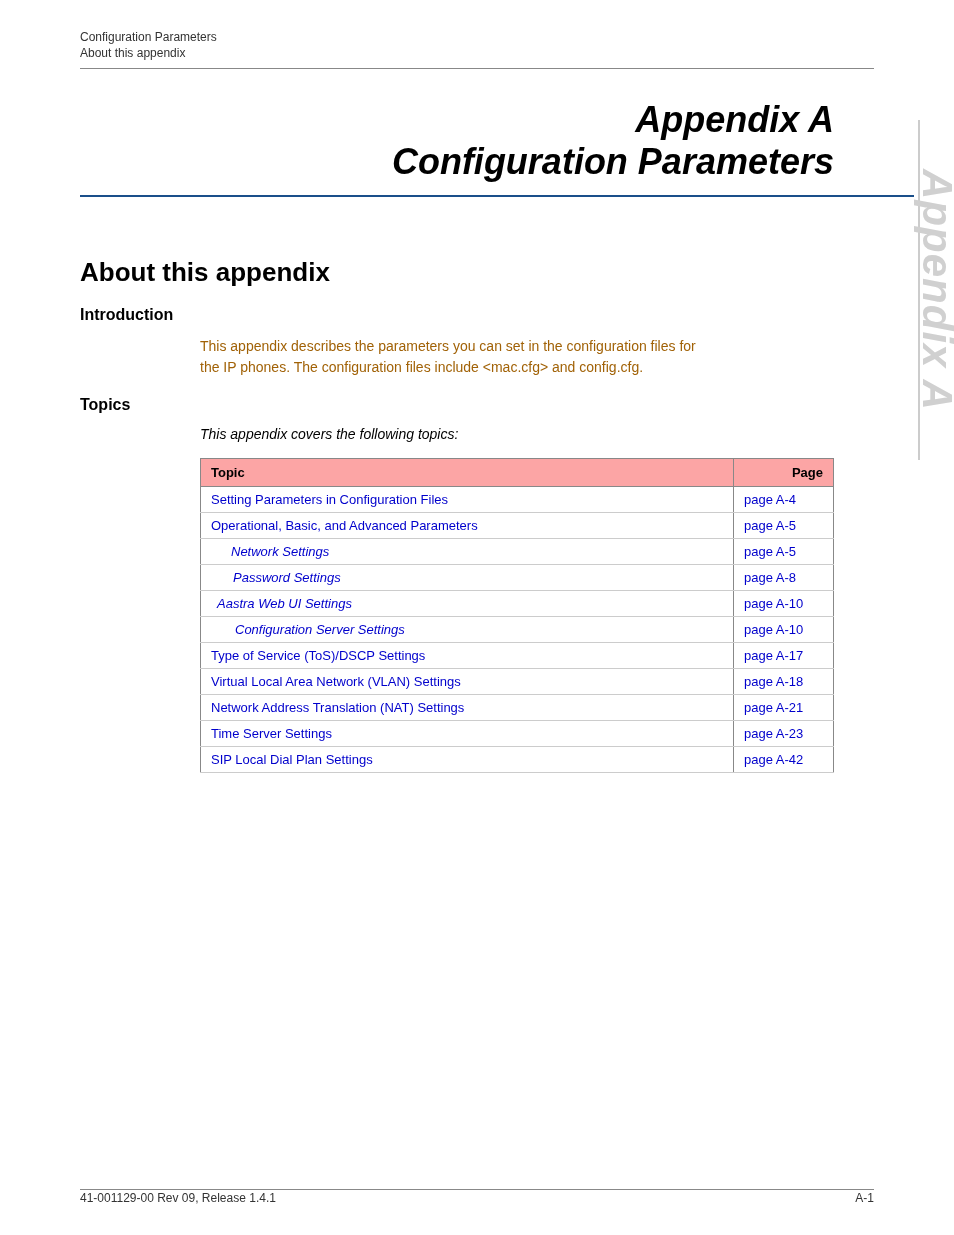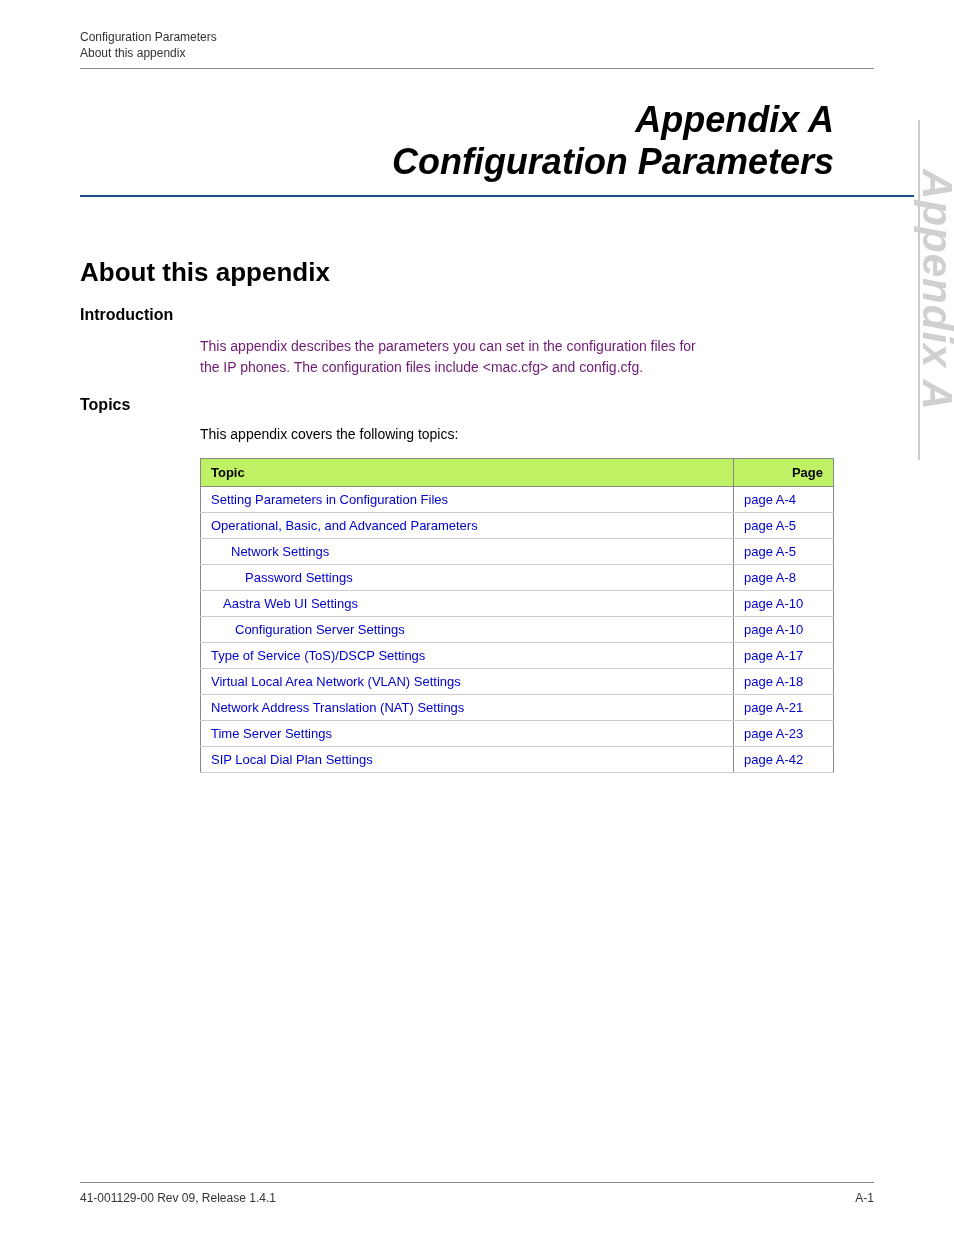--- a/index.html
+++ b/index.html
@@ -122,39 +122,40 @@
 
     
     .indented {
       margin-left: 120px;
       margin-right: 40px;
     }
 
     .intro-text {
       font-size: 14px;
       line-height: 1.5;
-      color: #701a75;
+      color: #a16207;
     }
 
     
     .topics-intro {
       margin-top: 12px;
       font-size: 14px;
+      font-style: italic;
     }
 
     
     .topics-table {
       margin-top: 16px;
       width: 100%;
       border-collapse: collapse;
       border: 1px solid #888;
       font-size: 13px;
     }
     .topics-table th {
-      background: #bef264;
+      background: #fca5a5;
       padding: 6px 10px;
       text-align: left;
       font-weight: bold;
       border: 1px solid #888;
       font-size: 13px;
     }
     .topics-table th.page-col {
       width: 100px;
       text-align: right;
     }
@@ -175,33 +176,34 @@
     }
     .topics-table tbody tr td:first-child {
       border-left: none;
     }
     .link-blue {
       color: #0000cc;
       text-decoration: none;
     }
     .indented-row td:first-child {
       padding-left: 30px;
+      font-style: italic;
     }
 
     
     .footer {
       position: absolute;
       bottom: 30px;
       left: 80px;
       right: 80px;
       display: flex;
       justify-content: space-between;
       align-items: center;
       border-top: 1px solid #888;
-      padding-top: 8px;
+      padding-top: 1px;
       font-size: 12px;
       color: #333;
     }
 
     
     .topics-table {
       border-collapse: collapse;
     }
     .topics-table, .topics-table th, .topics-table td {
       border: 1px solid #888;
@@ -272,25 +274,25 @@
             </tr>
             <tr>
               <td><a class="link-blue" href="#">Operational, Basic, and Advanced Parameters</a></td>
               <td><a class="link-blue" href="#">page A-5</a></td>
             </tr>
             <tr class="indented-row">
               <td style="padding-left: 30px;"><a class="link-blue" href="#">Network Settings</a></td>
               <td><a class="link-blue" href="#">page A-5</a></td>
             </tr>
             <tr class="indented-row">
-              <td style="padding-left: 44px;"><a class="link-blue" href="#">Password Settings</a></td>
+              <td style="padding-left: 32px;"><a class="link-blue" href="#">Password Settings</a></td>
               <td><a class="link-blue" href="#">page A-8</a></td>
             </tr>
             <tr class="indented-row">
-              <td style="padding-left: 22px; margin-top: 28px;"><a class="link-blue" href="#">Aastra Web UI Settings</a></td>
+              <td style="padding-left: 16px; margin-top: 28px;"><a class="link-blue" href="#">Aastra Web UI Settings</a></td>
               <td><a class="link-blue" href="#">page A-10</a></td>
             </tr>
             <tr class="indented-row">
               <td style="padding-left: 34px;"><a class="link-blue" href="#">Configuration Server Settings</a></td>
               <td><a class="link-blue" href="#">page A-10</a></td>
             </tr>
             <tr>
               <td><a class="link-blue" href="#">Type of Service (ToS)/DSCP Settings</a></td>
               <td><a class="link-blue" href="#">page A-17</a></td>
             </tr>

